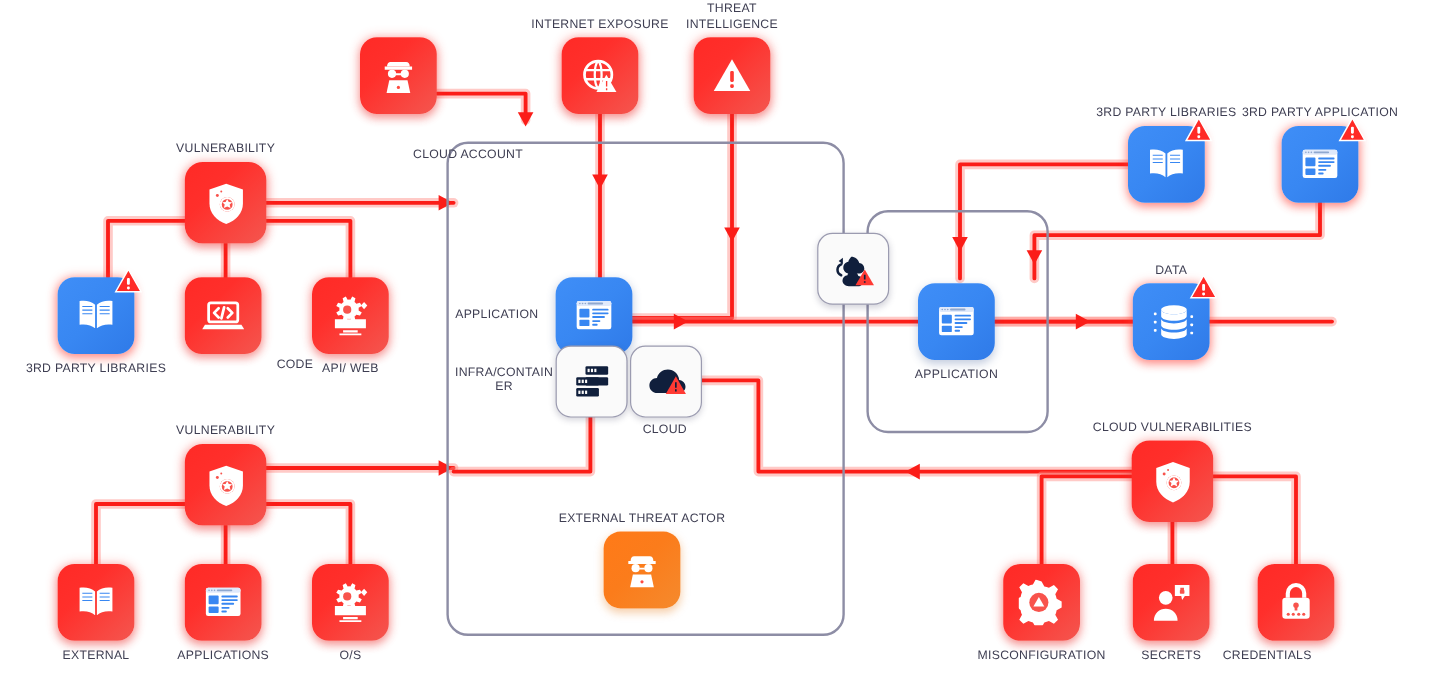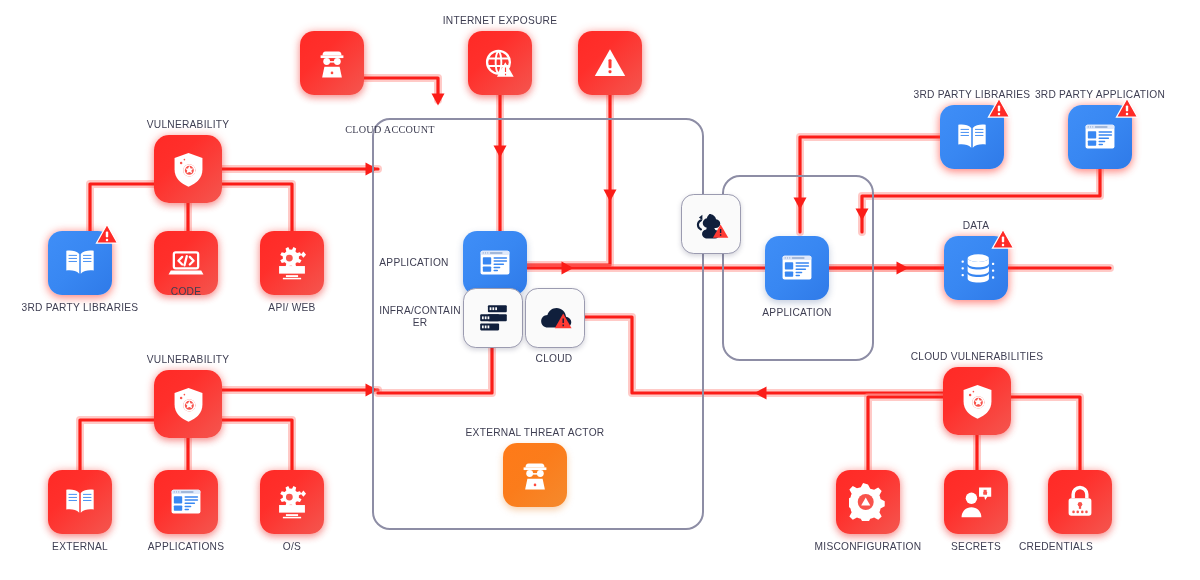--- a/index.html
+++ b/index.html
@@ -111,21 +111,21 @@
       <g>
         <path d="M 1011 397 H 1080 V 470" fill="none" stroke="#ff8a82" stroke-width="8" stroke-linecap="round" stroke-linejoin="round" opacity="0.45"></path>
         <path d="M 1011 397 H 1080 V 470" fill="none" stroke="#fb1d18" stroke-width="3.2" stroke-linecap="round" stroke-linejoin="round"></path>
       </g>
       <g>
         <path d="M 492 346 V 393 H 378" fill="none" stroke="#ff8a82" stroke-width="8" stroke-linecap="round" stroke-linejoin="round" opacity="0.45"></path>
         <path d="M 492 346 V 393 H 378" fill="none" stroke="#fb1d18" stroke-width="3.2" stroke-linecap="round" stroke-linejoin="round"></path>
       </g>
     </svg>
 <div class="grp" style="left: 372px; top: 118px; width: 328px; height: 408px; border-color: rgb(141, 141, 165);"></div>
-    <div class="lbl" style="left: 330px; top: 124px; width: 120px; color: rgb(62, 62, 82); font-family: Liberation Serif, serif;">CLOUD ACCOUNT</div>
+    <div class="lbl" style="left: 330px; top: 124px; width: 120px; color: rgb(62, 62, 82);">CLOUD ACCOUNT</div>
     <div class="grp" style="left: 722px; top: 175px; width: 148px; height: 182px; border-color: rgb(141, 141, 165);"></div>
     <div class="node red" style="left: 300px; top: 31px; width: 64px; height: 64px; border-radius: 14.08px;">
       <div style="width: 38px; height: 38px;">
         <svg viewBox="0 0 100 100" width="100%" height="100%">
           <path fill="#ffffff" d="M20 30h60v7H20z"></path>
           <path fill="#ffffff" d="M33 20h34c5 0 8 4 8 10H25c0-6 3-10 8-10z"></path>
        <circle cx="36" cy="46" r="9" fill="#ffffff"></circle>
           <circle cx="64" cy="46" r="9" fill="#ffffff"></circle>
           <path fill="#ffffff" d="M44 45h12v4H44z"></path>
        <path fill="#ffffff" d="M30 60h40l6 28H24z"></path>
@@ -146,20 +146,22 @@
     <div class="lbl" style="color: rgb(62, 62, 82); width: 150px; left: 425px; top: 14.5px;">INTERNET EXPOSURE</div>
     <div class="node red" style="left: 578px; top: 31px; width: 64px; height: 64px; border-radius: 14.08px;">
       <div style="width: 38px; height: 38px;">
         <svg viewBox="0 0 100 100" width="100%" height="100%">
           <path fill="#ffffff" d="M50 14 90 84H10z"></path>
           <rect x="46" y="40" width="8" height="24" rx="3" fill="#ff3a33"></rect>
        <rect x="46" y="69" width="8" height="8" rx="3" fill="#ff3a33"></rect>
         </svg>
       </div>
     </div>
+    <div class="lbl" style="color: rgb(62, 62, 82); width: 150px; left: 535px; top: 2px;">THREAT
+INTELLIGENCE</div>
     <div class="node red" style="left: 154px; top: 135px; width: 68px; height: 68px; border-radius: 14.96px;">
       <div style="width: 41px; height: 41px;">
         <svg viewBox="0 0 100 100" width="100%" height="100%">
           <path fill="#ffffff" d="M50 10 84 22v28c0 20-14 34-34 42C30 84 16 70 16 50V22z"></path>
        <circle cx="32" cy="34" r="3" fill="#f8534c"></circle>
           <circle cx="40" cy="26" r="2" fill="#f8534c"></circle>
        <circle cx="52" cy="52" r="15" fill="#f8534c"></circle>
        <path fill="#ffffff" d="M52 41l3.2 6.4 7 .3-5.2 4.7 1.8 6.9L52 56.2l-6.8 3.1 1.8-6.9-5.2-4.7 7-.3z"></path>
        <circle cx="52" cy="52" r="13" fill="none" stroke="#ffffff" stroke-width="4"></circle>
        <rect x="62" y="62" width="18" height="7" rx="3.5" fill="#ffffff" transform="rotate(45 62 62)"></rect>
@@ -185,21 +187,21 @@
     <div class="lbl" style="color: rgb(62, 62, 82); width: 150px; left: 5px; top: 302px;">3RD PARTY LIBRARIES</div>
     <div class="node red" style="left: 154px; top: 231px; width: 64px; height: 64px; border-radius: 14.08px;">
       <div style="width: 38px; height: 38px;">
         <svg viewBox="0 0 100 100" width="100%" height="100%">
           <rect x="18" y="22" width="64" height="42" rx="5" fill="none" stroke="#ffffff" stroke-width="6"></rect>
        <path fill="#ffffff" d="M10 70h80l6 10H4z"></path>
        <path fill="none" stroke="#ffffff" stroke-width="6" stroke-linecap="round" stroke-linejoin="round" d="M40 34 30 44l10 10M60 34l10 10-10 10M52 32 46 56"></path>
         </svg>
       </div>
     </div>
-    <div class="lbl" style="color: rgb(62, 62, 82); width: 150px; left: 111px; top: 286px;">CODE</div>
+    <div class="lbl" style="color: rgb(62, 62, 82); width: 150px; left: 111px; top: 299px; text-align: right;">CODE</div>
     <div class="node red" style="left: 260px; top: 231px; width: 64px; height: 64px; border-radius: 14.08px;">
       <div style="width: 38px; height: 38px;">
         <svg viewBox="0 0 100 100" width="100%" height="100%">
           <path fill="#ffffff" d="M40 8l4 7a20 20 0 0 1 6 0l4-7 7 4-2 8a20 20 0 0 1 4 4l8-2 4 7-7 4a20 20 0 0 1 0 6l7 4-4 7-8-2a20 20 0 0 1-4 4l2 8-7 4-4-7a20 20 0 0 1-6 0l-4 7-7-4 2-8a20 20 0 0 1-4-4l-8 2-4-7 7-4a20 20 0 0 1 0-6l-7-4 4-7 8 2a20 20 0 0 1 4-4l-2-8z"></path>
        <circle cx="43" cy="37" r="9" fill="#f8534c"></circle>
        <path fill="#ffffff" d="M80 20l7 8-7 8-7-8z"></path>
        <path fill="#ffffff" d="M16 58h68v20H16z"></path>
           <path fill="#ffffff" d="M34 82h32v5H34z"></path>
           <path fill="#ffffff" d="M26 89h48v4H26z"></path>
         </svg>

